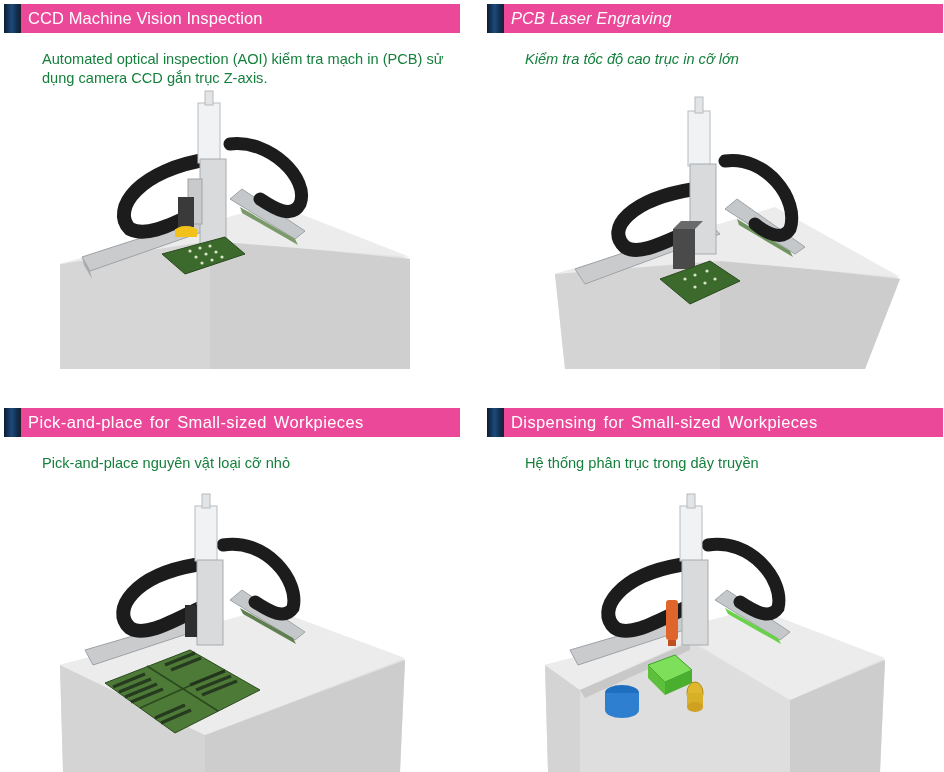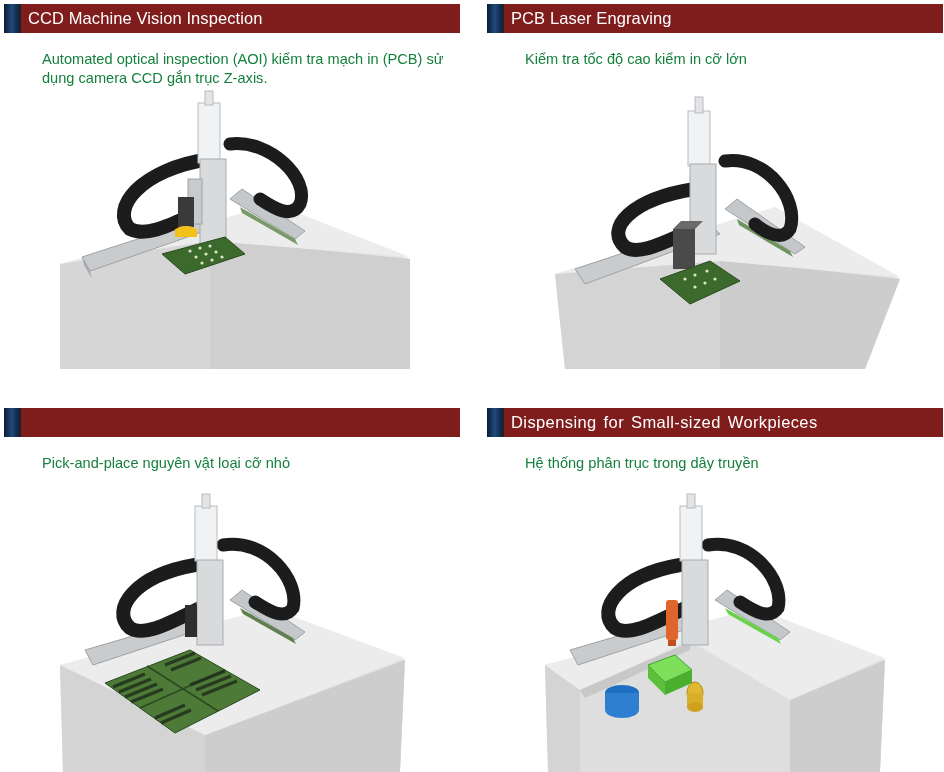--- a/index.html
+++ b/index.html
@@ -1,23 +1,23 @@
 <!DOCTYPE html>
 <html><head>
 <meta charset="utf-8">
 <style>
   html, body { margin: 0; padding: 0; background: #ffffff; }
   body { width: 944px; height: 772px; position: relative; overflow: hidden;
          font-family: "Liberation Sans", sans-serif; }
   .panel { position: absolute; width: 456px; }
   .p1 { left: 4px; top: 4px; }
-  .p2 { left: 487px; top: 4px; }
+  .p2 { left: 487px; top: 4px; font-style: italic; }
   .p3 { left: 4px; top: 408px; }
   .p4 { left: 487px; top: 408px; }
-  .hdr { position: relative; height: 29px; background: #7f1d1d; overflow: hidden; }
+  .hdr { position: relative; height: 29px; background: #ec4899; overflow: hidden; }
   .hdr .accent { position: absolute; left: 0; top: 0; width: 17px; height: 29px;
     background: linear-gradient(90deg, #0b1c33 0%, #1e4a7a 45%, #0f2a4c 80%, #231f20 100%); }
   .hdr .title { position: absolute; left: 24px; top: 5px; color: #ffffff; font-size: 16.5px;
     letter-spacing: 0.1px; white-space: nowrap; }
   .p3 .hdr .title, .p4 .hdr .title { word-spacing: 2px; letter-spacing: 0.4px; }
   .desc { position: absolute; left: 38px; top: 46px; color: #15803d; font-size: 14.6px;
     line-height: 19px; width: 420px; }
   .p2 .desc, .p4 .desc { left: 38px; }
   .illus { position: absolute; }
   .p1 .illus { left: 56px; top: 85px; width: 350px; height: 280px; }
@@ -75,21 +75,21 @@
       </g>
     </svg>
   </div>
 </div>
 
 <div class="panel p2">
   <div class="hdr">
     <div class="accent"></div>
     <div class="title">PCB Laser Engraving</div>
   </div>
-  <div class="desc">Kiểm tra tốc độ cao kiểm in cỡ lớn</div>
+  <div class="desc">Kiểm tra tốc độ cao trục in cỡ lớn</div>
   <div class="illus">
     <svg width="360" height="280" viewBox="0 0 360 280">
       <polygon points="10,185 230,120 355,190 320,280 20,280" fill="#e3e3e3"></polygon>
       <polygon points="10,185 175,170 175,280 20,280" fill="#d4d4d4"></polygon>
       <polygon points="175,170 355,190 320,280 175,280" fill="#cdcdcd"></polygon>
       <polygon points="10,185 230,118 355,188 175,172" fill="#ececec"></polygon>
       <polygon points="30,180 165,135 175,145 40,195" fill="#c9cbcd" stroke="#9ea2a6"></polygon>
       <polygon points="180,120 250,165 260,158 192,110" fill="#c5c8cb" stroke="#9ea2a6"></polygon>
       <polygon points="192,130 245,162 248,168 194,136" fill="#6f9460"></polygon>
       <path d="M150,100 C 85,110 60,140 80,158 C 95,168 125,150 150,140" fill="none" stroke="#1c1c1c" stroke-width="14" stroke-linecap="round"></path>
@@ -110,20 +110,21 @@
           <circle cx="160" cy="194" r="1.6"></circle>
           <circle cx="170" cy="190" r="1.6"></circle>
       </g>
     </svg>
   </div>
 </div>
 
 <div class="panel p3">
   <div class="hdr">
     <div class="accent"></div>
+    <div class="title">Pick-and-place for Small-sized Workpieces</div>
   </div>
   <div class="desc">Pick-and-place  nguyên vật loại cỡ nhỏ</div>
   <div class="illus">
     <svg width="360" height="282" viewBox="0 0 360 282">
       <polygon points="5,175 215,120 350,170 345,282 8,282" fill="#e3e3e3"></polygon>
       <polygon points="5,175 150,245 150,282 8,282" fill="#d4d4d4"></polygon>
       <polygon points="150,245 350,170 345,282 150,282" fill="#cdcdcd"></polygon>
       <polygon points="5,175 215,118 350,168 150,245" fill="#ececec"></polygon>
       <polygon points="30,160 160,122 168,132 38,175" fill="#c9cbcd" stroke="#9ea2a6"></polygon>
       <polygon points="175,110 240,150 250,142 187,100" fill="#c5c8cb" stroke="#9ea2a6"></polygon>

